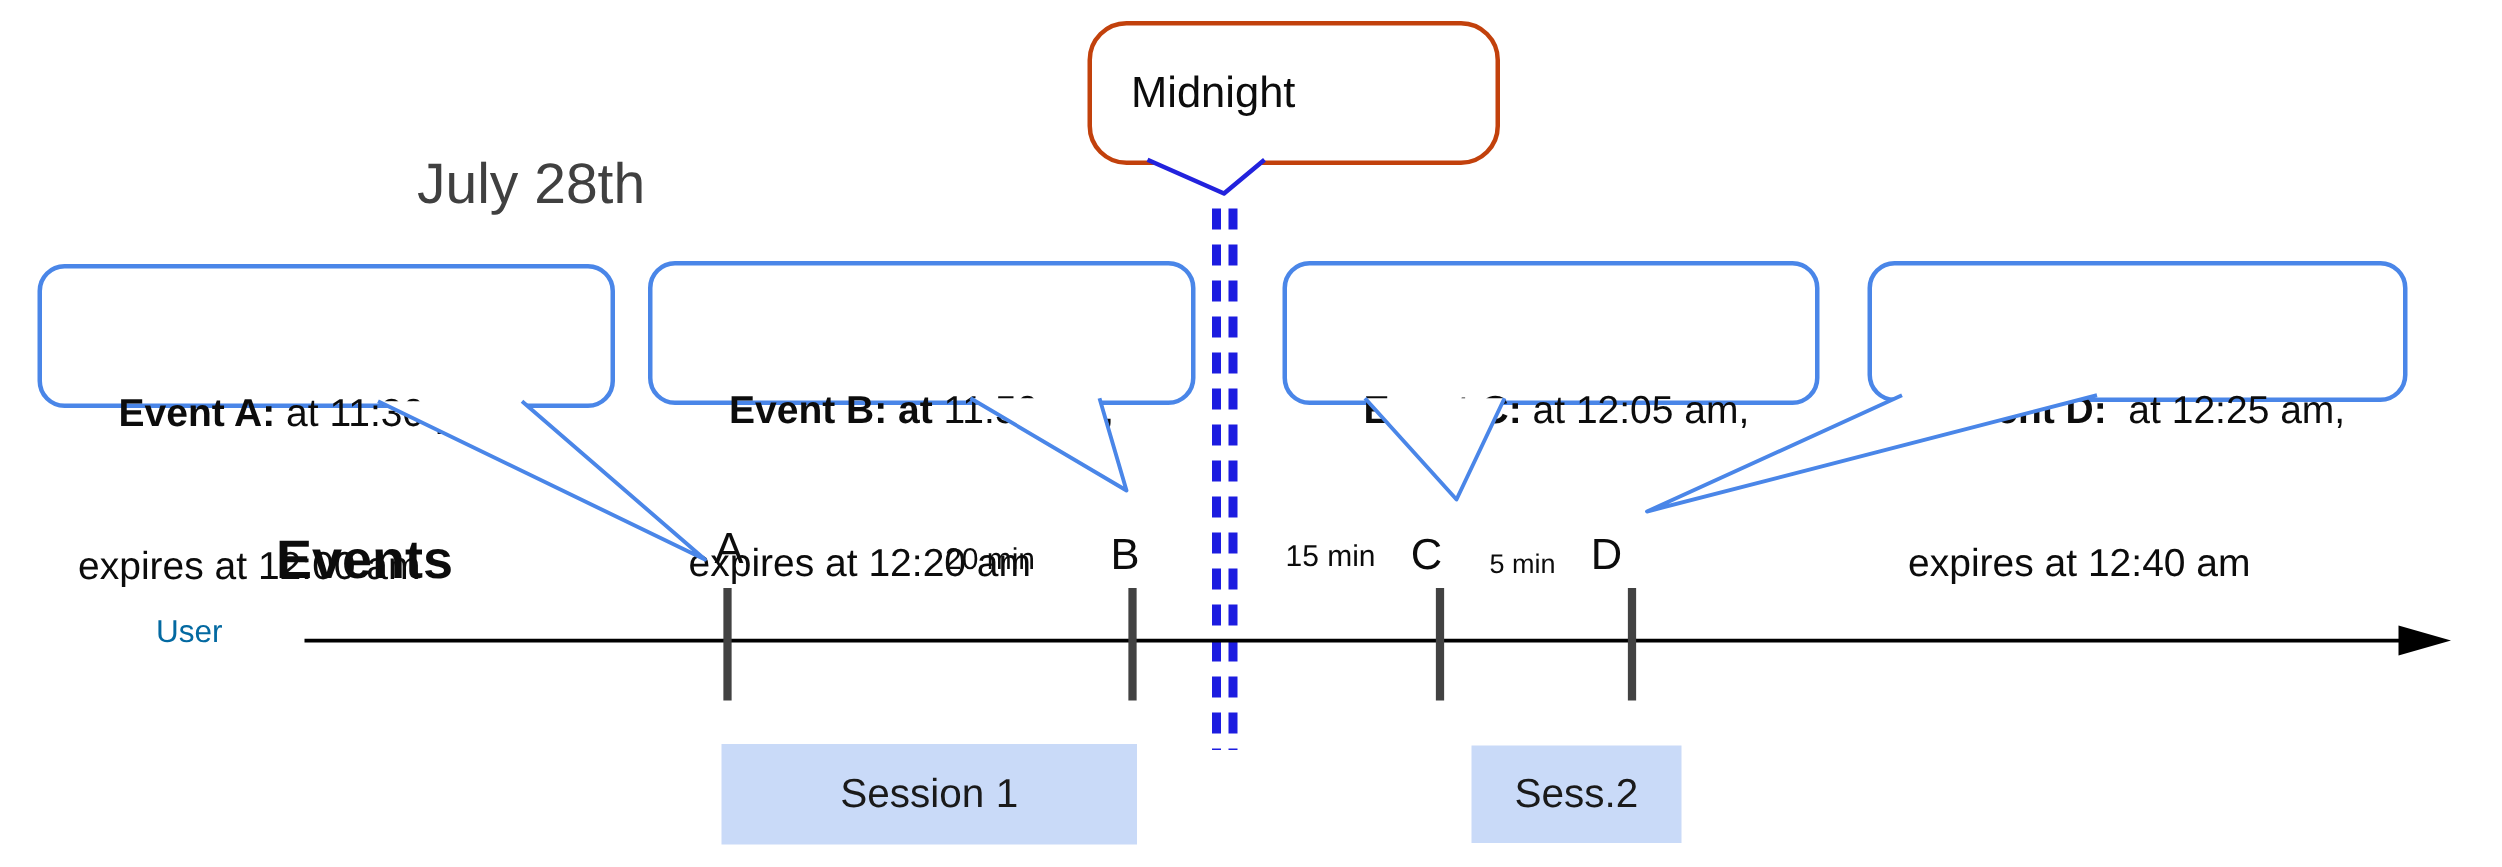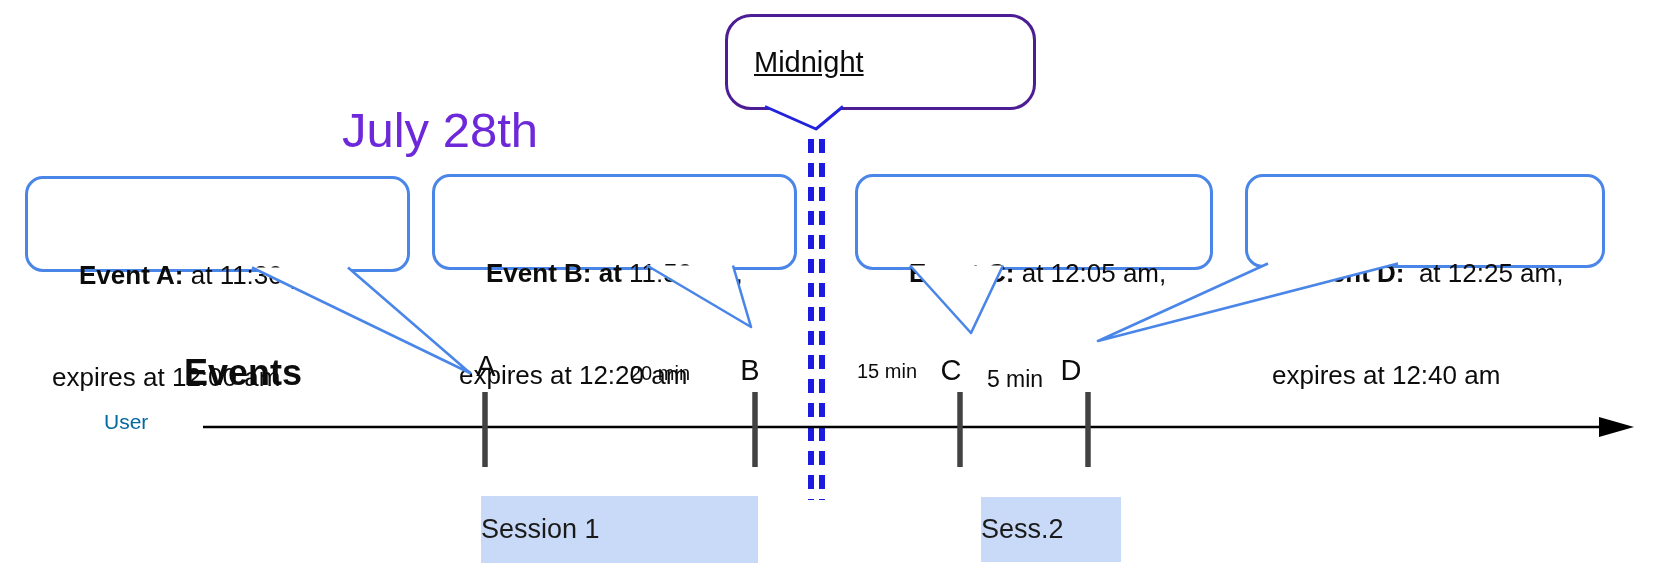--- a/index.html
+++ b/index.html
@@ -1,38 +1,38 @@
 <!DOCTYPE html>
 <html><head>
 <meta charset="utf-8">
 <style>
   html,body{margin:0;padding:0;background:#fff;}
   #canvas{
     position:relative;width:1668px;height:578px;background:#ffffff;overflow:hidden;
     font-family:"Liberation Sans", sans-serif;color:#111;
   }
   .date-label{
-    position:absolute;width:260px;text-align:right;font-size:49px;color:#6d28d9;
+    position:absolute;width:260px;text-align:left;font-size:38px;color:#404040;
   }
   .callout{
     position:absolute;background:#fff;border:3px solid #4a86e8;border-radius:18px;
     box-sizing:border-box;z-index:1;padding:11px 16px 0 24px;
     font-size:26px;line-height:34px;color:#0c0c0c;white-space:pre-wrap;
   }
   .callout .b{font-weight:bold;margin-left:27px;}
   .midnight-box{
-    position:absolute;left:725px;top:14px;width:311px;height:96px;box-sizing:border-box;
-    background:#fff;border:3px solid #4c1d95;border-radius:26px;z-index:1;
-    display:flex;align-items:center;padding-left:26px;font-size:29px;color:#0c0c0c;text-decoration:underline;
+    position:absolute;left:725px;top:14px;width:275px;height:96px;box-sizing:border-box;
+    background:#fff;border:3px solid #c2410c;border-radius:26px;z-index:1;
+    display:flex;align-items:center;padding-left:26px;font-size:29px;color:#0c0c0c;
   }
   .small-label{position:absolute;text-align:center;color:#0c0c0c;}
   .tick-label{font-size:29px;width:44px;}
   .interval-label{font-size:20px;width:130px;}
   .session-box{
-    position:absolute;background:#c9daf8;display:flex;align-items:center;
+    position:absolute;background:#c9daf8;display:flex;align-items:center;justify-content:center;
     font-size:27px;color:#1a1a1a;z-index:1;
   }
   #overlay{position:absolute;left:0;top:0;z-index:2;pointer-events:none;}
   .user-label{position:absolute;left:104px;top:410px;font-size:21px;color:#0369a1;}
   .events-label{position:absolute;left:184px;top:352px;width:110px;text-align:center;font-size:36px;color:#0c0c0c;font-weight:bold;}
 </style>
 </head>
 <body>
 
 <div id="canvas">
@@ -65,21 +65,21 @@
   <div class="user-label">User</div>
   <div class="events-label">Events</div>
 
   <div class="small-label tick-label" style="left:464px;top:350px;">A</div>
   <div class="small-label tick-label" style="left:728px;top:354px;">B</div>
   <div class="small-label tick-label" style="left:929px;top:354px;">C</div>
   <div class="small-label tick-label" style="left:1049px;top:354px;">D</div>
 
   <div class="small-label interval-label" style="left:595px;top:362px;">20 min</div>
   <div class="small-label interval-label" style="left:822px;top:360px;">15 min</div>
-  <div class="small-label interval-label" style="left:950px;top:366px;font-size:23px;">5 min</div>
+  <div class="small-label interval-label" style="left:950px;top:366px;font-size:18px;">5 min</div>
 
   <div class="session-box" style="left:481px;top:496px;width:277px;height:67px;">
     <span>Session 1</span>
   </div>
   <div class="session-box" style="left:981px;top:497px;width:140px;height:65px;">
     <span>Sess.2</span>
   </div>
 
   <svg id="overlay" width="1668" height="578" viewBox="0 0 1668 578">
 

